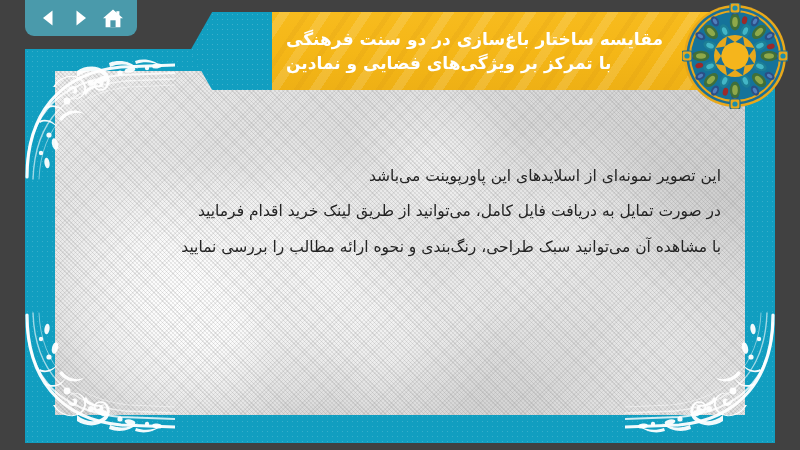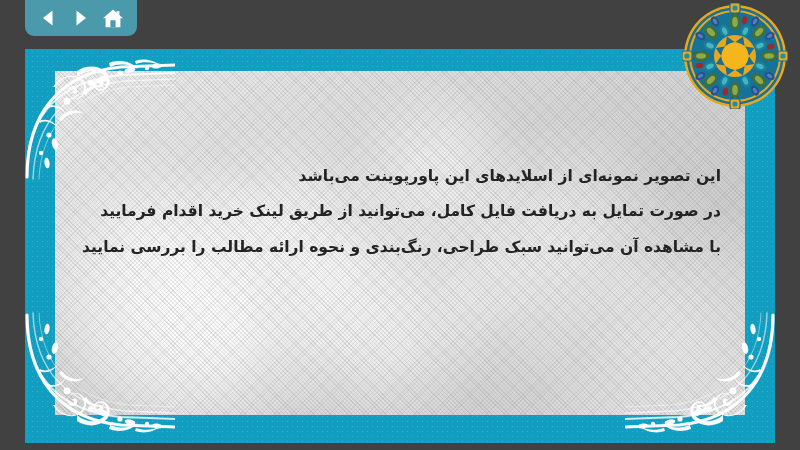--- a/index.html
+++ b/index.html
@@ -178,21 +178,21 @@
     left: 36px;
     right: 24px;
     top: 88px;
     direction: rtl;
     text-align: right;
     z-index: 20;
   }
   .body-line {
     color: #232323;
     font-size: 15.5px;
-    font-weight: bold;
+    font-weight: normal;
     line-height: 2.28;
     white-space: nowrap;
   }
 </style>
 </head>
 <body>
 
 <div id="app">
 
   <div id="nav-bar">
@@ -318,20 +318,27 @@
           <ellipse cx="105" cy="21" rx="5.5" ry="2.6" transform="rotate(-12 105 21)"></ellipse>
           <ellipse cx="132" cy="17" rx="5" ry="2.4" transform="rotate(-8 132 17)"></ellipse>
           <ellipse cx="30" cy="95" rx="3" ry="6" transform="rotate(-14 30 95)"></ellipse>
           <ellipse cx="22" cy="114" rx="2.6" ry="5.4" transform="rotate(-8 22 114)"></ellipse>
         </g>
       </svg>
     </div>
 
   </div>
 
+  <div id="title-banner">
+    <div id="banner-pennant"></div>
+    <div id="banner-body">
+      <div class="banner-line">مقایسه ساختار باغ‌سازی در دو سنت فرهنگی</div>
+      <div class="banner-line">با تمرکز بر ویژگی‌های فضایی و نمادین</div>
+    </div>
+  </div>
 
   <div id="mandala">
     <svg width="106" height="106" viewBox="0 0 106 106">
       <defs>
         <g id="petal-a">
           <ellipse cx="0" cy="-34" rx="5.2" ry="8.5" fill="#3f6f3a"></ellipse>
           <ellipse cx="0" cy="-34" rx="2.8" ry="5" fill="#8fa94a"></ellipse>
         </g>
         <g id="petal-b">
           <ellipse cx="0" cy="-27" rx="4.6" ry="7" fill="#1d7f96"></ellipse>

